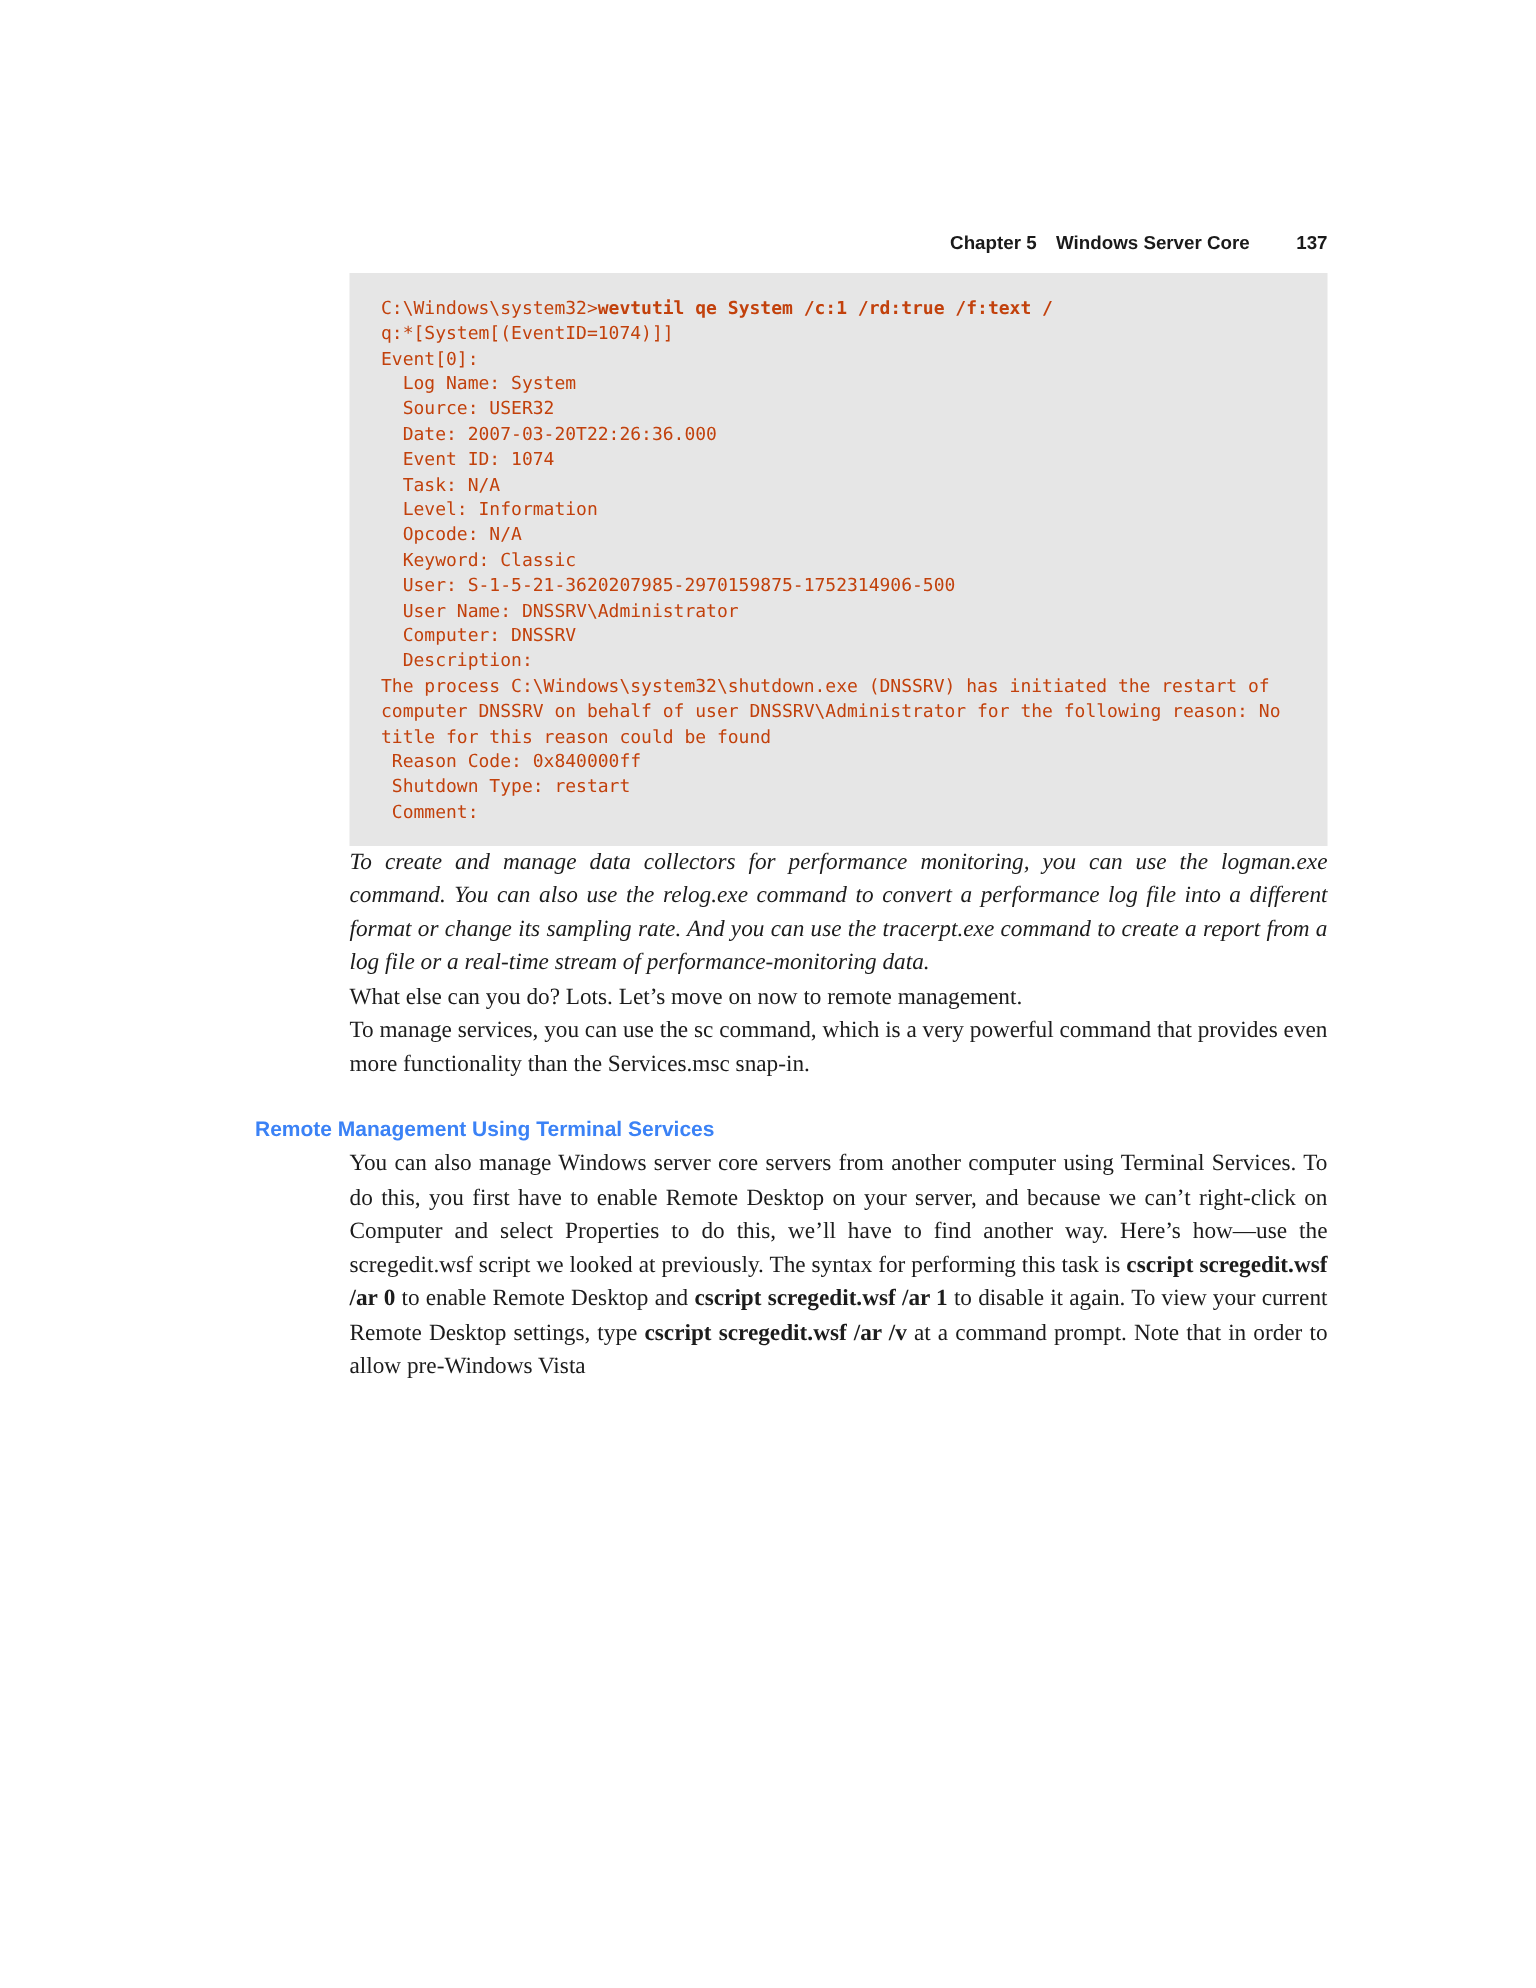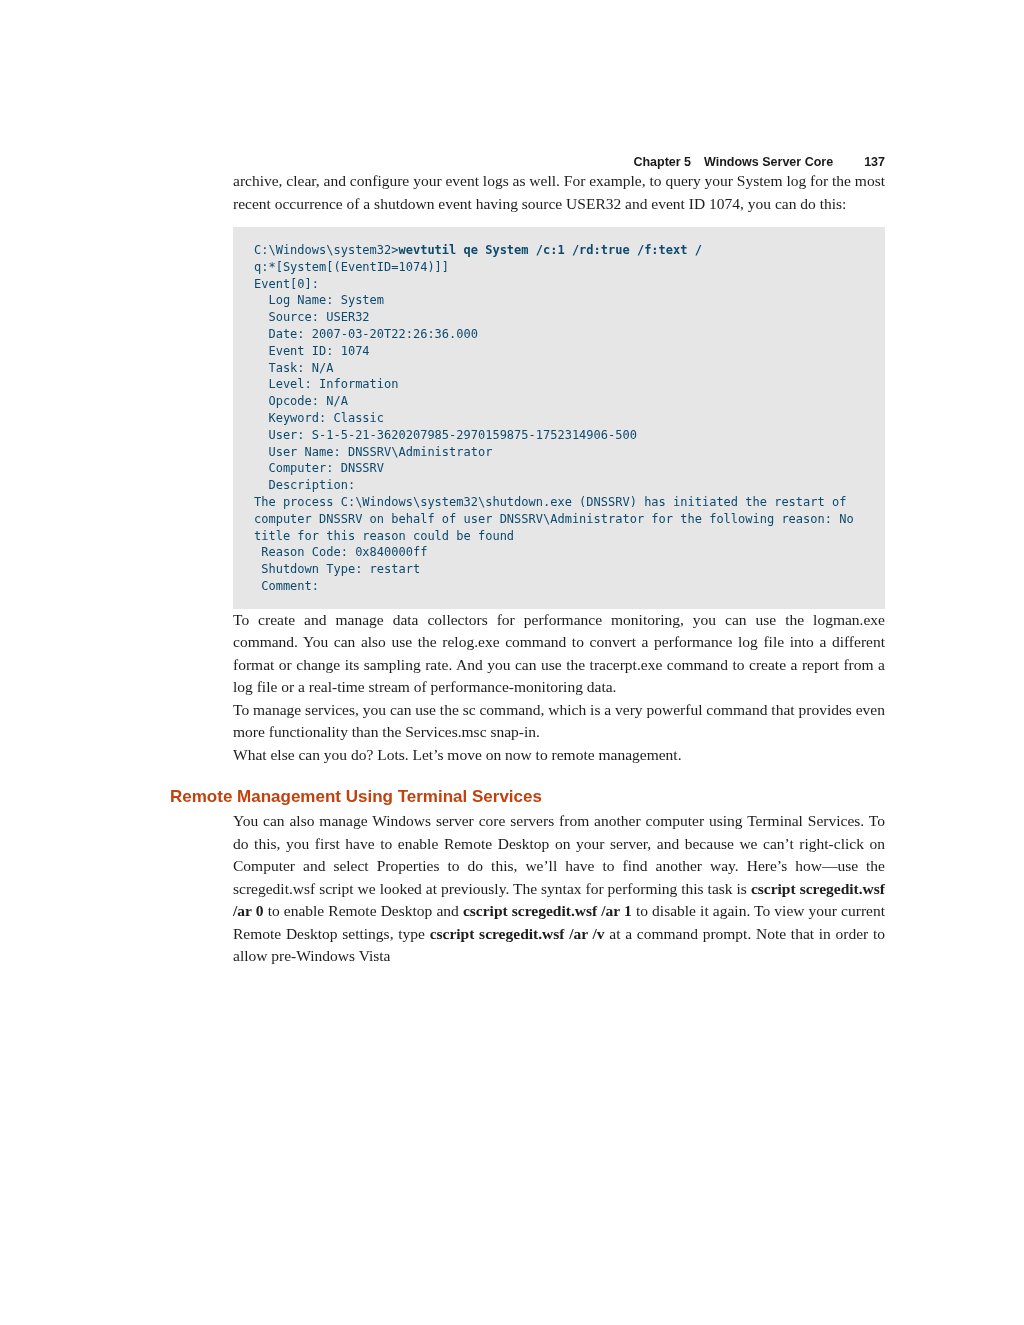--- a/index.html
+++ b/index.html
@@ -31,56 +31,55 @@
   .running-head .page-num { margin-left: 31px; }
   p.body {
     font-size: 15.5px;
     line-height: 22.5px;
     text-align: justify;
     margin: 0;
     color: #1c1c1c;
   }
   p.body strong { font-weight: bold; }
   .intro { margin-top: 23px; }
-  .para2 { margin-top: 21px; }
+  .para2 { margin-top: 21px; font-style: italic; }
   .para3 { margin-top: 11px; }
   .para4 { margin-top: 10px; }
   .closing { margin-top: 14px; }
   pre.code {
     margin: 12px 0 0 0;
     background: #e6e6e6;
     padding: 15px 14px 14px 21px;
     font-family: "DejaVu Sans Mono", "Liberation Mono", monospace;
     font-size: 12px;
     line-height: 16.8px;
-    color: #0c4a6e;
+    color: #c2410c;
     white-space: pre;
     overflow: hidden;
   }
   pre.code strong { font-weight: bold; }
   h1.section-heading {
     font-family: "Liberation Sans", sans-serif;
     font-weight: bold;
-    font-size: 17px;
+    font-size: 14px;
     line-height: 26px;
-    color: #c2410c;
+    color: #3b82f6;
     margin: 18px 0 0 -63px;
   }
 </style>
 </head>
 <body>
 
 <div class="page">
   <div class="content">
 
     <div class="running-head">
       <span>Chapter 5</span><span class="head-title">Windows Server Core</span><span class="page-num">137</span>
     </div>
 
-    <p class="body intro">archive, clear, and configure your event logs as well. For example, to query your System log for the most recent occurrence of a shutdown event having source USER32 and event ID 1074, you can do this:</p>
 
     <pre class="code"><span>C:\Windows\system32&gt;</span><strong>wevtutil qe System /c:1 /rd:true /f:text /</strong>
 <span>q:*[System[(EventID=1074)]]
 Event[0]:
   Log Name: System
   Source: USER32
   Date: 2007-03-20T22:26:36.000
   Event ID: 1074
   Task: N/A
   Level: Information
@@ -92,22 +91,22 @@
   Description:
 The process C:\Windows\system32\shutdown.exe (DNSSRV) has initiated the restart of
 computer DNSSRV on behalf of user DNSSRV\Administrator for the following reason: No
 title for this reason could be found
  Reason Code: 0x840000ff
  Shutdown Type: restart
  Comment:</span></pre>
 
     <p class="body para2">To create and manage data collectors for performance monitoring, you can use the logman.exe command. You can also use the relog.exe command to convert a performance log file into a different format or change its sampling rate. And you can use the tracerpt.exe command to create a report from a log file or a real-time stream of performance-monitoring data.</p>
 
+    <p class="body para4">What else can you do? Lots. Let’s move on now to remote management.</p>
+
     <p class="body para3">To manage services, you can use the sc command, which is a very powerful command that provides even more functionality than the Services.msc snap-in.</p>
-
-    <p class="body para4">What else can you do? Lots. Let’s move on now to remote management.</p>
 
     <h1 class="section-heading">Remote Management Using Terminal Services</h1>
 
     <p class="body closing"><span>You can also manage Windows server core servers from another computer using Terminal Services. To do this, you first have to enable Remote Desktop on your server, and because we can’t right-click on Computer and select Properties to do this, we’ll have to find another way. Here’s how—use the scregedit.wsf script we looked at previously. The syntax for performing this task is </span><strong>cscript scregedit.wsf /ar 0</strong><span> to enable Remote Desktop and </span><strong>cscript scregedit.wsf /ar 1</strong><span> to disable it again. To view your current Remote Desktop settings, type </span><strong>cscript scregedit.wsf /ar /v</strong><span> at a command prompt. Note that in order to allow pre-Windows Vista</span></p>
 
   </div>
 </div>
 
 </body></html>

